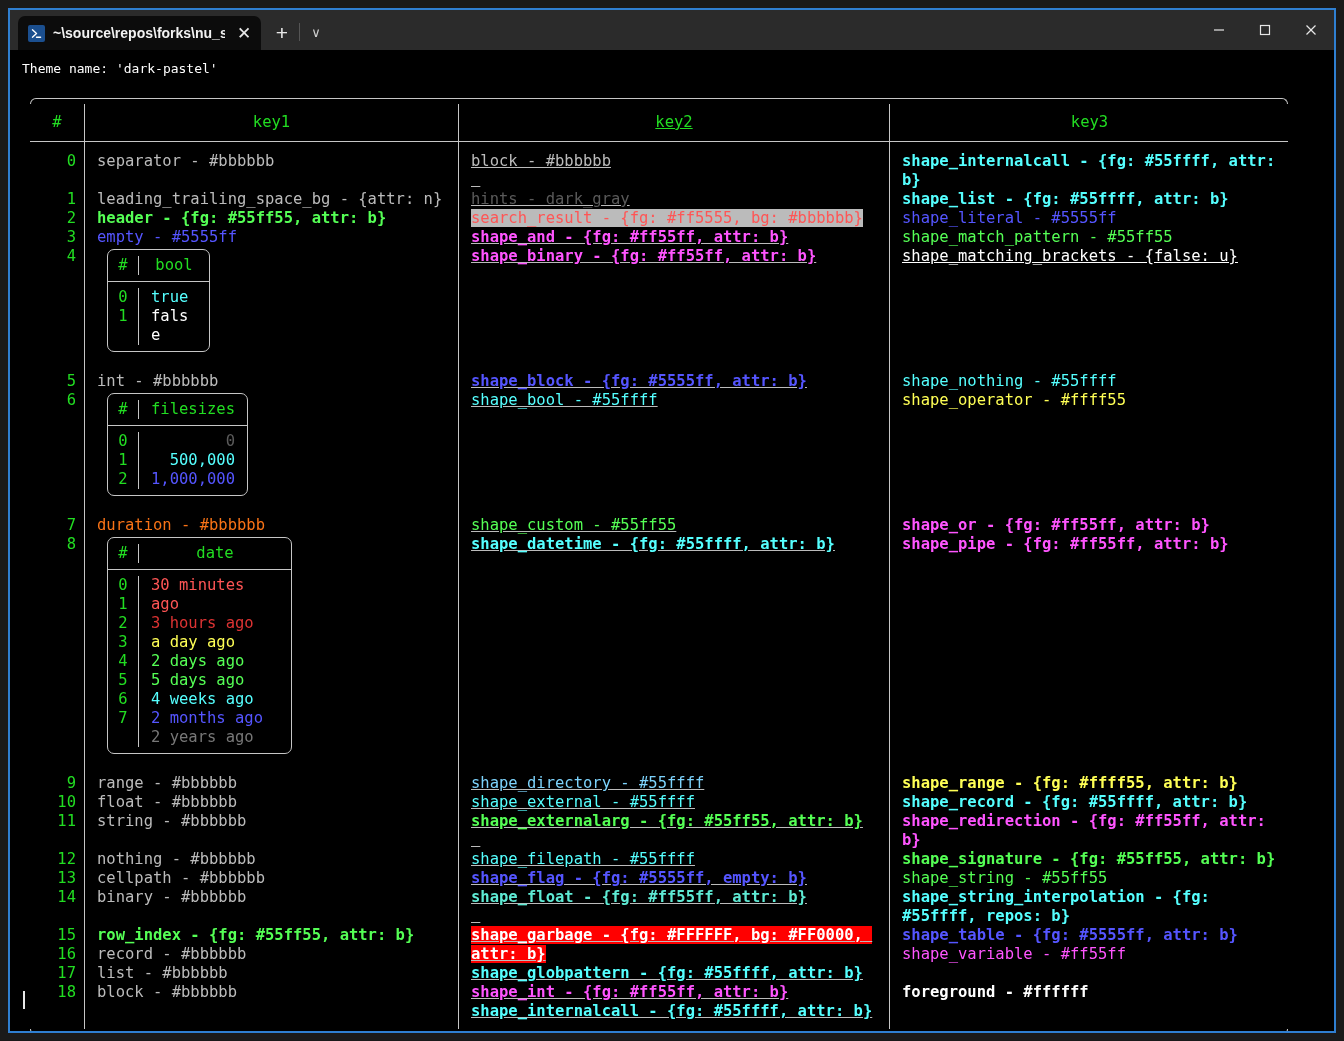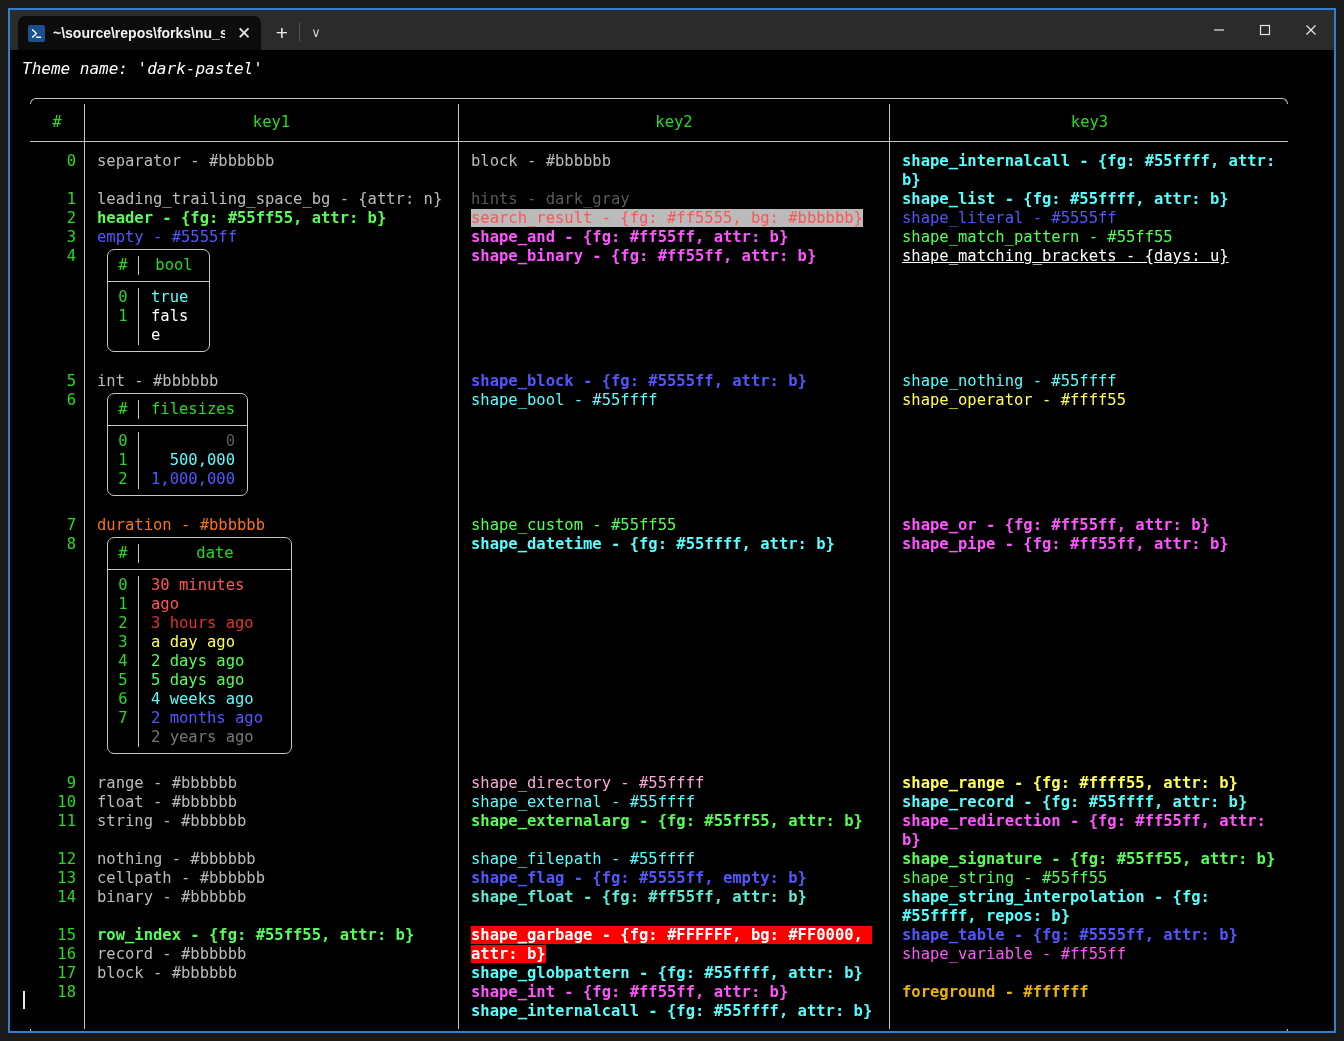--- a/index.html
+++ b/index.html
@@ -114,23 +114,22 @@
     font-size: 15.5px;
     line-height: 19px;
     color: #bbbbbb;
     padding: 0;
     overflow: hidden;
   }
   #themeline {
     color: #ffffff;
     padding: 9px 0 0 12px;
     white-space: pre;
-    font-size: 16px;
+    font-size: 13px;
     line-height: 19px;
-    font-style: italic;
   }
 
   
   .otable {
     position: absolute;
     left: 20px;
     top: 48px;
     width: 1258px;
   }
   .obar-top {
@@ -146,21 +145,21 @@
     border-left: 1px solid #c6c6c6;
     border-right: 1px solid #c6c6c6;
     border-radius: 0 0 6px 6px;
     height: 6px;
     box-sizing: border-box;
   }
   .ogrid { display: flex; width: 100%; box-sizing: border-box; }
   .ocell { box-sizing: border-box; }
   .col-idx  { width: 54px;  flex: 0 0 54px; }
   .col-k1   { width: 373px; flex: 0 0 373px; }
-  .col-k2   { width: 430px; flex: 0 0 430px; }
+  .col-k2   { width: 430px; flex: 0 0 430px; text-decoration: underline; }
   .col-k3   { width: 399px; flex: 0 0 399px; }
   .vsep { width: 1px; background: #c6c6c6; flex: 0 0 1px; }
   .hsep { height: 1px; background: #c6c6c6; width: 100%; }
 
   .hdr {
     color: #22dd22;
     text-align: center;
     line-height: 19px;
     padding: 9px 0 9px 0;
     font-size: 15.5px;
@@ -298,21 +297,21 @@
             <div class="line"><span class="hl-gray">search_result - {fg: #ff5555, bg: #bbbbbb}</span></div>
             <div class="line"><span style="color: rgb(255, 85, 255); font-weight: bold;">shape_and - {fg: #ff55ff, attr: b}</span></div>
             <div class="line"><span style="color: rgb(255, 85, 255); font-weight: bold;">shape_binary - {fg: #ff55ff, attr: b}</span></div>
           </div>
           <div class="vsep"></div>
           <div class="bodycol txtcol col-k3">
             <div class="line"><span style="color: rgb(85, 255, 255); font-weight: bold;">shape_internalcall - {fg: #55ffff, attr: b}</span></div>
             <div class="line"><span style="color: rgb(85, 255, 255); font-weight: bold;">shape_list - {fg: #55ffff, attr: b}</span></div>
             <div class="line"><span style="color: rgb(85, 85, 255);">shape_literal - #5555ff</span></div>
             <div class="line"><span style="color: rgb(85, 255, 85);">shape_match_pattern - #55ff55</span></div>
-            <div class="line"><span style="color: rgb(255, 255, 255); text-decoration: underline;">shape_matching_brackets - {days: u}</span></div>
+            <div class="line"><span style="color: rgb(255, 255, 255); text-decoration: underline;">shape_matching_brackets - {false: u}</span></div>
           </div>
         </div>
         <div class="bodyrow">
           <div class="bodycol idxcol"><div class="line">5</div><div class="line">6</div></div>
           <div class="vsep"></div>
           <div class="bodycol txtcol col-k1"><div class="line"><span style="color: rgb(187, 187, 187);">int - #bbbbbb</span></div><div class="ntable"><div class="nrowhdr nhdrwrap">
                 <div class="ncol-idx nhdr-txt" style="width: 30px;">#</div>
                 <div class="nvsep"></div>
                 <div class="ncol-val nhdr-txt" style="width: 108px;">filesizes</div>
               </div><div class="nhsep"></div><div class="nrowbody nbodywrap">
@@ -361,25 +360,26 @@
             <div class="line"><span style="color: rgb(187, 187, 187);">range - #bbbbbb</span></div>
             <div class="line"><span style="color: rgb(187, 187, 187);">float - #bbbbbb</span></div>
             <div class="line"><span style="color: rgb(187, 187, 187);">string - #bbbbbb</span></div>
             <div class="line blank">&nbsp;</div>
             <div class="line"><span style="color: rgb(187, 187, 187);">nothing - #bbbbbb</span></div>
             <div class="line"><span style="color: rgb(187, 187, 187);">cellpath - #bbbbbb</span></div>
             <div class="line"><span style="color: rgb(187, 187, 187);">binary - #bbbbbb</span></div>
             <div class="line blank">&nbsp;</div>
             <div class="line"><span style="color: rgb(85, 255, 85); font-weight: bold;">row_index - {fg: #55ff55, attr: b}</span></div>
             <div class="line"><span style="color: rgb(187, 187, 187);">record - #bbbbbb</span></div>
+            <div class="line"><span style="color: rgb(187, 187, 187);">list - #bbbbbb</span></div>
             <div class="line"><span style="color: rgb(187, 187, 187);">block - #bbbbbb</span></div>
           </div>
           <div class="vsep"></div>
           <div class="bodycol txtcol col-k2">
-            <div class="line"><span style="color: #f9a8d4;">shape_directory - #55ffff</span></div>
+            <div class="line"><span style="color: #7dd3fc;">shape_directory - #55ffff</span></div>
             <div class="line"><span style="color: rgb(85, 255, 255);">shape_external - #55ffff</span></div>
             <div class="line"><span style="color: rgb(85, 255, 85); font-weight: bold;">shape_externalarg - {fg: #55ff55, attr: b}</span></div>
             <div class="line blank">&nbsp;</div>
             <div class="line"><span style="color: rgb(85, 255, 255);">shape_filepath - #55ffff</span></div>
             <div class="line"><span style="color: rgb(85, 85, 255); font-weight: bold;">shape_flag - {fg: #5555ff, empty: b}</span></div>
             <div class="line"><span style="color: #5eead4; font-weight: bold;">shape_float - {fg: #ff55ff, attr: b}</span></div>
             <div class="line blank">&nbsp;</div>
             <div class="line"><span class="hl-red">shape_garbage - {fg: #FFFFFF, bg: #FF0000, attr: b}</span></div>
             <div class="line"><span style="color: rgb(85, 255, 255); font-weight: bold;">shape_globpattern - {fg: #55ffff, attr: b}</span></div>
             <div class="line"><span style="color: rgb(255, 85, 255); font-weight: bold;">shape_int - {fg: #ff55ff, attr: b}</span></div>
@@ -389,20 +389,20 @@
           <div class="bodycol txtcol col-k3">
             <div class="line"><span style="color: rgb(255, 255, 85); font-weight: bold;">shape_range - {fg: #ffff55, attr: b}</span></div>
             <div class="line"><span style="color: rgb(85, 255, 255); font-weight: bold;">shape_record - {fg: #55ffff, attr: b}</span></div>
             <div class="line"><span style="color: rgb(255, 85, 255); font-weight: bold;">shape_redirection - {fg: #ff55ff, attr: b}</span></div>
             <div class="line"><span style="color: rgb(85, 255, 85); font-weight: bold;">shape_signature - {fg: #55ff55, attr: b}</span></div>
             <div class="line"><span style="color: rgb(85, 255, 85);">shape_string - #55ff55</span></div>
             <div class="line"><span style="color: rgb(85, 255, 255); font-weight: bold;">shape_string_interpolation - {fg: #55ffff, repos: b}</span></div>
             <div class="line"><span style="color: rgb(85, 85, 255); font-weight: bold;">shape_table - {fg: #5555ff, attr: b}</span></div>
             <div class="line"><span style="color: rgb(255, 85, 255);">shape_variable - #ff55ff</span></div>
             <div class="line blank">&nbsp;</div>
-            <div class="line"><span style="color: #eab308; font-weight: bold;">foreground - #ffffff</span></div>
+            <div class="line"><span style="color: #ffffff; font-weight: bold;">foreground - #ffffff</span></div>
           </div>
         </div>
         <div class="obar-bot"></div>
       </div>
     <div id="cursor"></div>
   </div>
 </div>
 
 </body></html>

